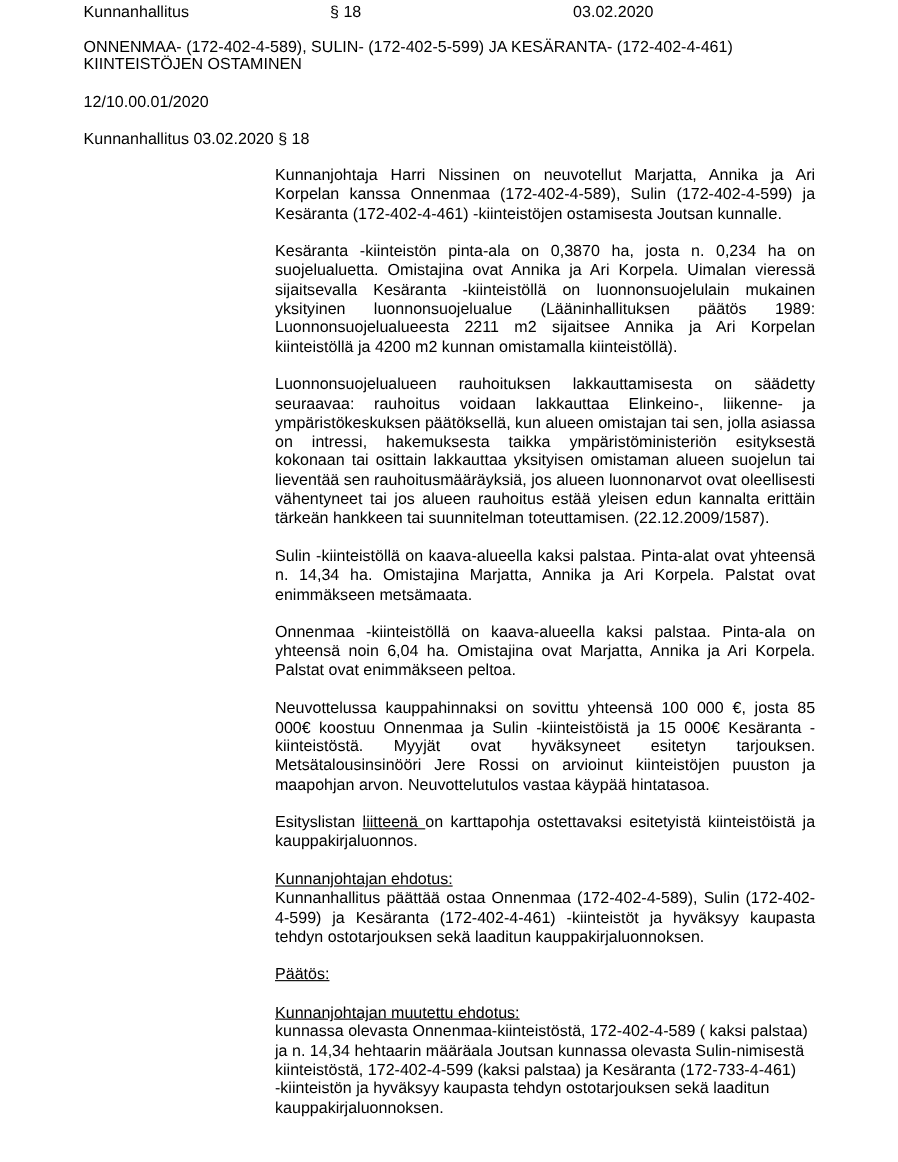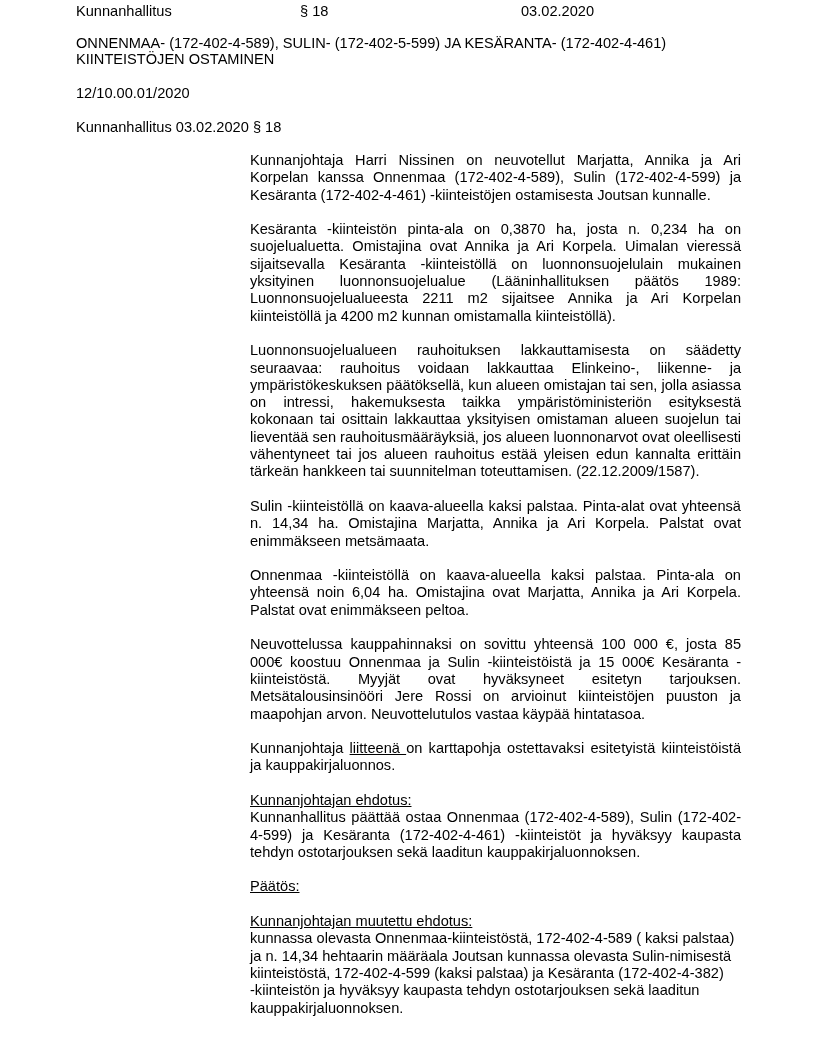--- a/index.html
+++ b/index.html
@@ -40,29 +40,29 @@
 <div class="abs" id="dnum">12/10.00.01/2020</div>
 <div class="abs" id="meeting">Kunnanhallitus 03.02.2020 § 18</div>
 
 <div id="body">
   <p>Kunnanjohtaja Harri Nissinen on neuvotellut Marjatta, Annika ja Ari Korpelan kanssa Onnenmaa (172-402-4-589), Sulin (172-402-4-599) ja Kesäranta (172-402-4-461) -kiinteistöjen ostamisesta Joutsan kunnalle.</p>
   <p>Kesäranta -kiinteistön pinta-ala on 0,3870 ha, josta n. 0,234 ha on suojelualuetta. Omistajina ovat Annika ja Ari Korpela. Uimalan vieressä sijaitsevalla Kesäranta -kiinteistöllä on luonnonsuojelulain mukainen yksityinen luonnonsuojelualue (Lääninhallituksen päätös 1989: Luonnonsuojelualueesta 2211 m2 sijaitsee Annika ja Ari Korpelan kiinteistöllä ja 4200 m2 kunnan omistamalla kiinteistöllä).</p>
   <p>Luonnonsuojelualueen rauhoituksen lakkauttamisesta on säädetty seuraavaa: rauhoitus voidaan lakkauttaa Elinkeino-, liikenne- ja ympäristökeskuksen päätöksellä, kun alueen omistajan tai sen, jolla asiassa on intressi, hakemuksesta taikka ympäristöministeriön esityksestä kokonaan tai osittain lakkauttaa yksityisen omistaman alueen suojelun tai lieventää sen rauhoitusmääräyksiä, jos alueen luonnonarvot ovat oleellisesti vähentyneet tai jos alueen rauhoitus estää yleisen edun kannalta erittäin tärkeän hankkeen tai suunnitelman toteuttamisen. (22.12.2009/1587).</p>
   <p>Sulin -kiinteistöllä on kaava-alueella kaksi palstaa. Pinta-alat ovat yhteensä n. 14,34 ha. Omistajina Marjatta, Annika ja Ari Korpela. Palstat ovat enimmäkseen metsämaata.</p>
   <p>Onnenmaa -kiinteistöllä on kaava-alueella kaksi palstaa. Pinta-ala on yhteensä noin 6,04 ha. Omistajina ovat Marjatta, Annika ja Ari Korpela. Palstat ovat enimmäkseen peltoa.</p>
   <p>Neuvottelussa kauppahinnaksi on sovittu yhteensä 100 000 €, josta 85 000€ koostuu Onnenmaa ja Sulin -kiinteistöistä ja 15 000€ Kesäranta -kiinteistöstä. Myyjät ovat hyväksyneet esitetyn tarjouksen. Metsätalousinsinööri Jere Rossi on arvioinut kiinteistöjen puuston ja maapohjan arvon. Neuvottelutulos vastaa käypää hintatasoa.</p>
-  <p><span>Kunnanjohtaja </span><span class="u">liitteenä </span><span>on karttapohja ostettavaksi esitetyistä kiinteistöistä ja kauppakirjaluonnos.</span></p>
+  <p><span>Esityslistan </span><span class="u">liitteenä </span><span>on karttapohja ostettavaksi esitetyistä kiinteistöistä ja kauppakirjaluonnos.</span></p>
   <p>
     <span class="sec-head">Kunnanjohtajan ehdotus:</span>
     <span>Kunnanhallitus päättää ostaa Onnenmaa (172-402-4-589), Sulin (172-402-4-599) ja Kesäranta (172-402-4-461) -kiinteistöt ja hyväksyy kaupasta tehdyn ostotarjouksen sekä laaditun kauppakirjaluonnoksen.</span>
   </p>
   <p>
     <span class="sec-head">Päätös:</span>
   </p>
   <div class="nojust">
     <span class="sec-head">Kunnanjohtajan muutettu ehdotus:</span>
     <div>kunnassa olevasta Onnenmaa-kiinteistöstä, 172-402-4-589 ( kaksi palstaa)</div>
     <div>ja n. 14,34 hehtaarin määräala Joutsan kunnassa olevasta Sulin-nimisestä</div>
-    <div>kiinteistöstä, 172-402-4-599 (kaksi palstaa) ja Kesäranta (172-402-4-382)</div>
+    <div>kiinteistöstä, 172-402-4-599 (kaksi palstaa) ja Kesäranta (172-733-4-461)</div>
     <div>-kiinteistön ja hyväksyy kaupasta tehdyn ostotarjouksen sekä laaditun</div>
     <div>kauppakirjaluonnoksen.</div>
   </div>
 </div>
 
 </body></html>

